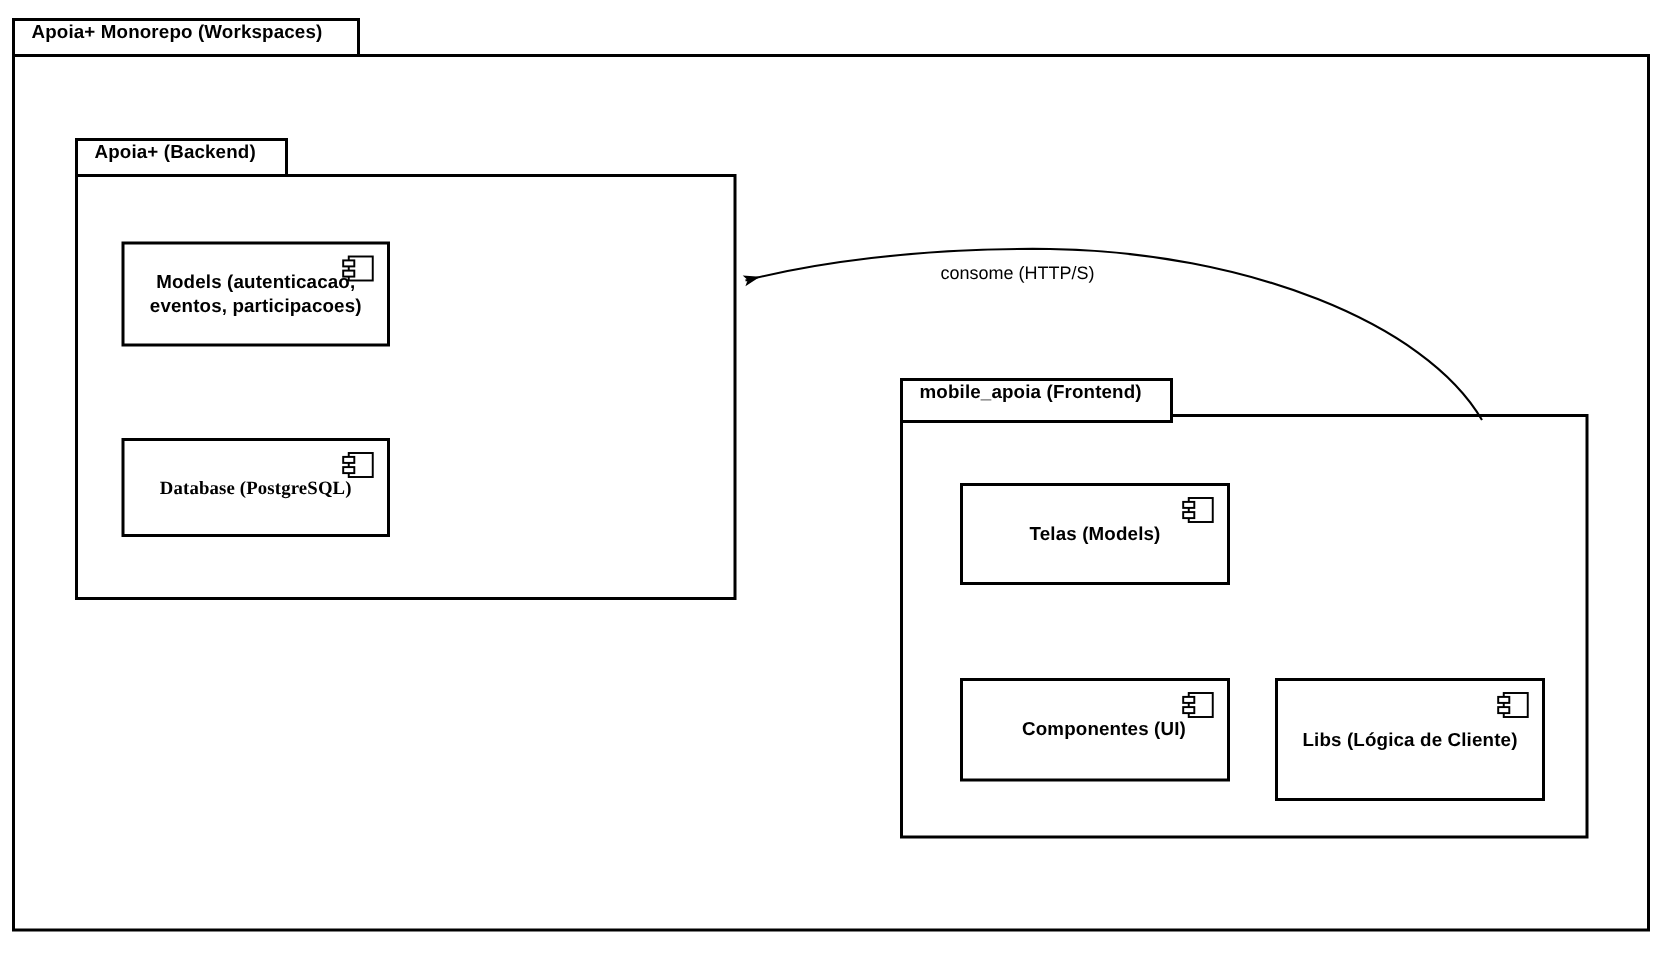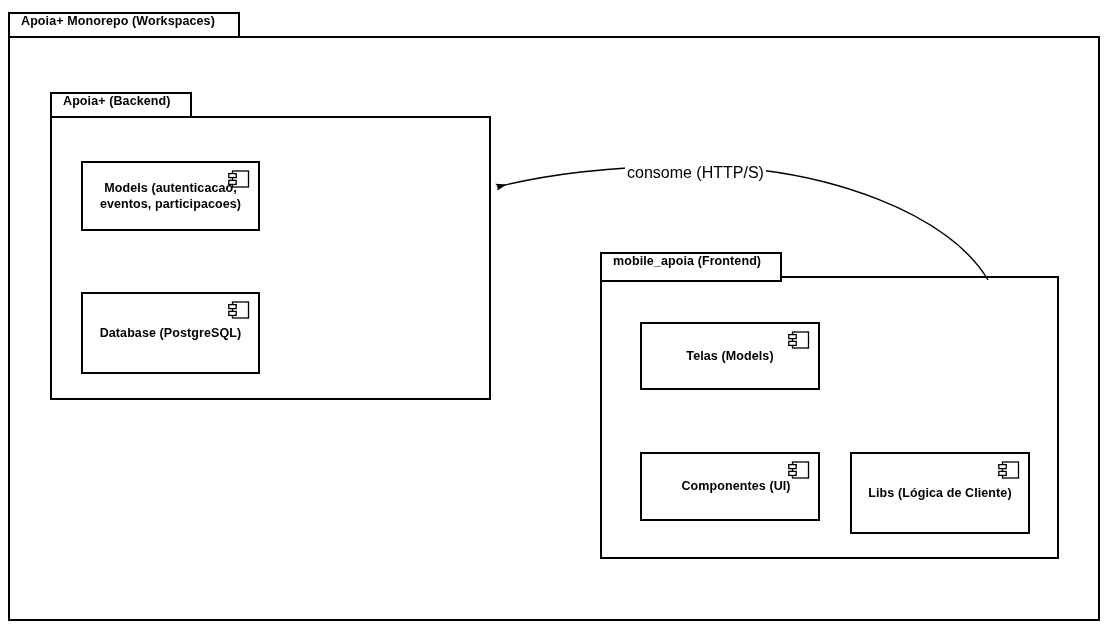--- a/index.html
+++ b/index.html
@@ -84,25 +84,26 @@
     left: 0;
     top: 0;
     width: 1120px;
     height: 640px;
     z-index: 5;
     pointer-events: none;
   }
   .conn-label {
     position: absolute;
     z-index: 6;
-    font-size: 16px;
+    font-size: 12px;
     color: #000000;
     background: #ffffff;
     padding: 0 2px;
     white-space: nowrap;
+    margin-top: 11px;
   }
 </style>
 </head>
 <body>
 
 <div id="canvas">
 
   <div class="pkg" id="pkg-monorepo" style="left: 8px; top: 36px; width: 1092px; height: 585px;"></div>
   <div class="tab-mask" id="mask-monorepo" style="left: 10px; top: 35px; width: 228px; height: 3px;"></div>
   <div class="pkg-tab" id="tab-monorepo" style="left: 8px; top: 12px; width: 232px; height: 26px;">
@@ -124,21 +125,21 @@
   <div id="components-root">
       <div class="cmp" style="left: 81px; top: 161px; width: 179px; height: 70px;">
         <span class="cmp-icon"><svg viewBox="0 0 22 18" xmlns="http://www.w3.org/2000/svg">
             <rect x="4.5" y="1" width="16" height="16" fill="#ffffff" stroke="#000000" stroke-width="1.3"></rect>
             <rect x="0.8" y="3.6" width="7.4" height="4" fill="#ffffff" stroke="#000000" stroke-width="1.3"></rect>
             <rect x="0.8" y="10.4" width="7.4" height="4" fill="#ffffff" stroke="#000000" stroke-width="1.3"></rect>
           </svg></span>
         <span class="cmp-label">Models (autenticacao,
 eventos, participacoes)</span>
       </div>
-      <div class="cmp" style="left: 81px; top: 292px; width: 179px; height: 82px;">
+      <div class="cmp" style="left: 81px; top: 292px; width: 179px; height: 66px; font-family: Liberation Serif, serif;">
         <span class="cmp-icon"><svg viewBox="0 0 22 18" xmlns="http://www.w3.org/2000/svg">
             <rect x="4.5" y="1" width="16" height="16" fill="#ffffff" stroke="#000000" stroke-width="1.3"></rect>
             <rect x="0.8" y="3.6" width="7.4" height="4" fill="#ffffff" stroke="#000000" stroke-width="1.3"></rect>
             <rect x="0.8" y="10.4" width="7.4" height="4" fill="#ffffff" stroke="#000000" stroke-width="1.3"></rect>
           </svg></span>
         <span class="cmp-label">Database (PostgreSQL)</span>
       </div>
       <div class="cmp" style="left: 640px; top: 322px; width: 180px; height: 68px;">
         <span class="cmp-icon"><svg viewBox="0 0 22 18" xmlns="http://www.w3.org/2000/svg">
             <rect x="4.5" y="1" width="16" height="16" fill="#ffffff" stroke="#000000" stroke-width="1.3"></rect>

